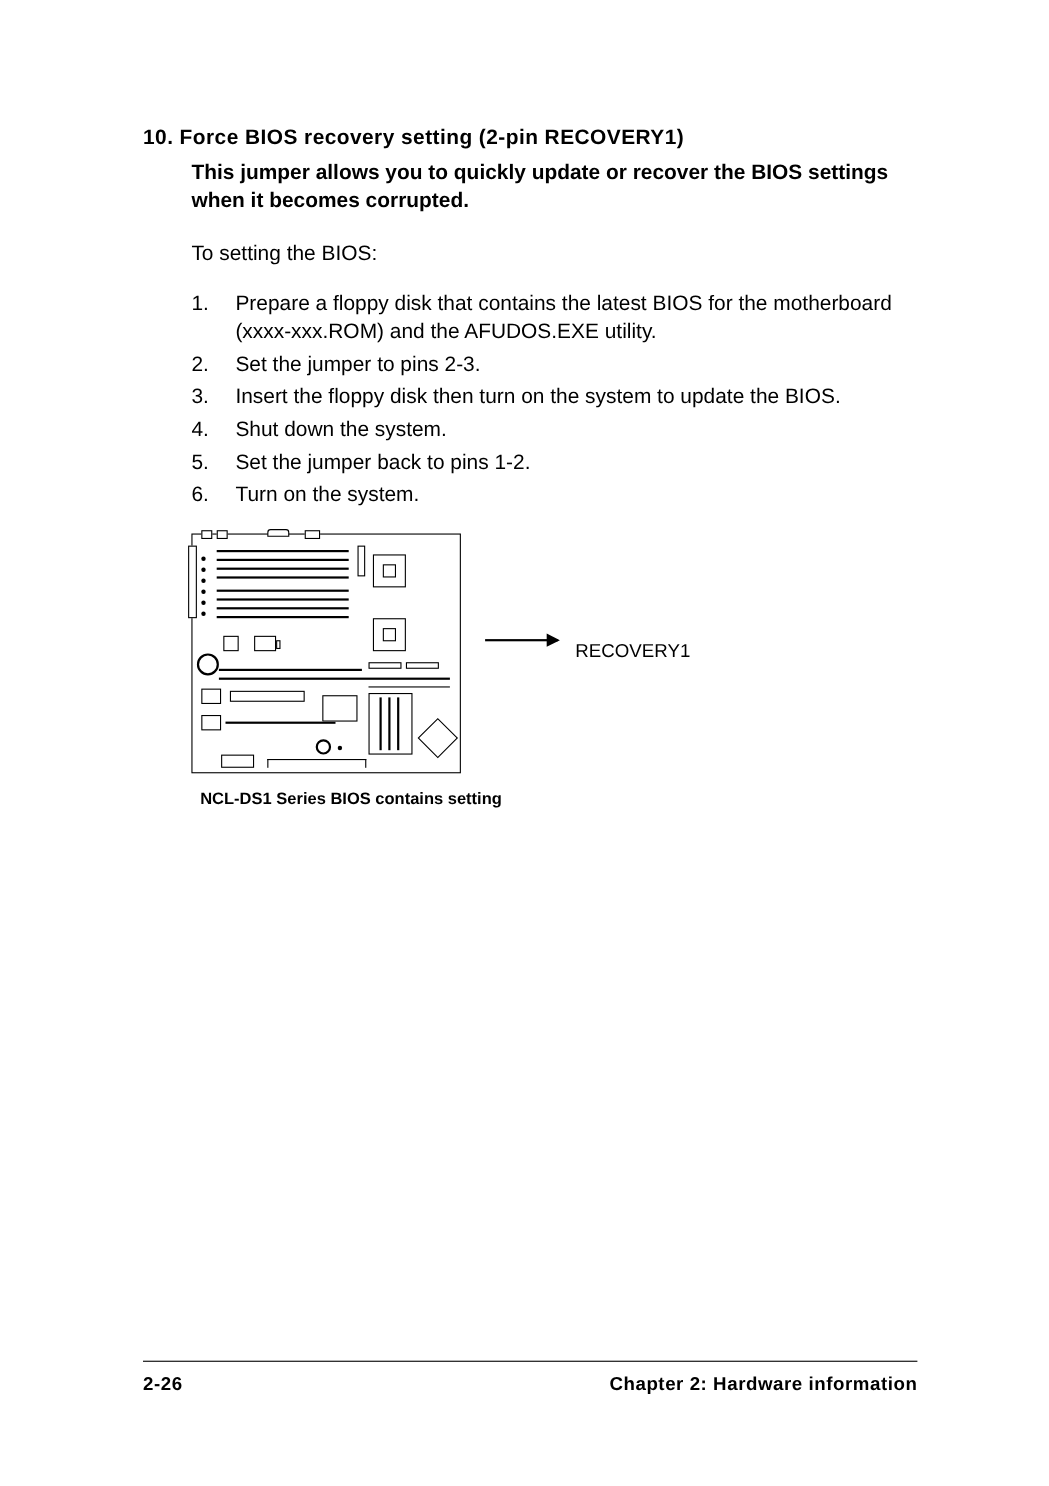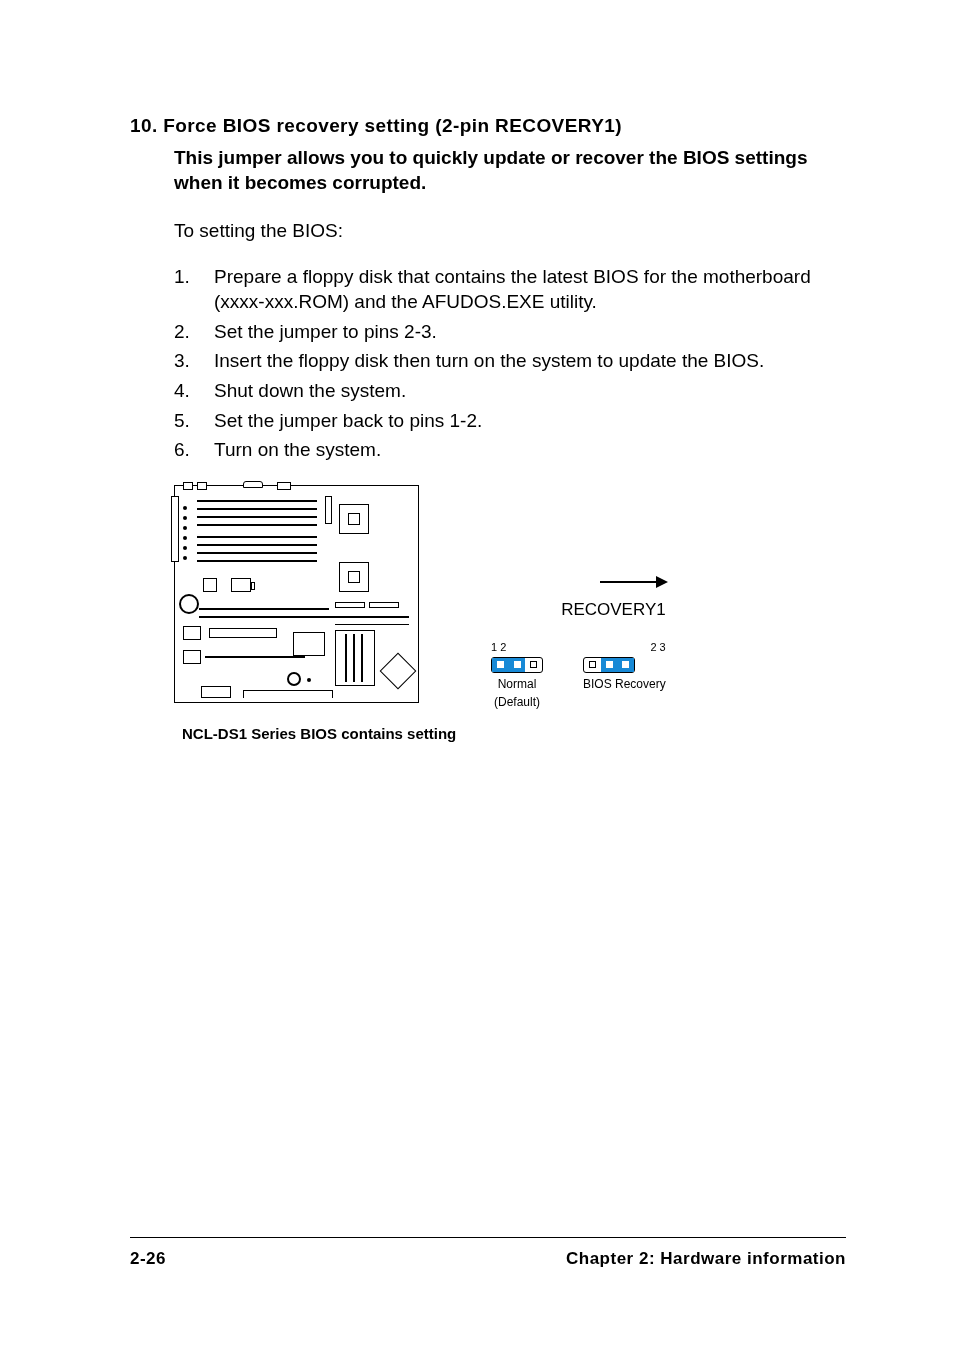--- a/index.html
+++ b/index.html
@@ -62,23 +62,22 @@
   .circ { position:absolute; width:22px; height:22px; border:2px solid #000; border-radius:50%; background:#fff;}
   .diamond { position:absolute; width:26px; height:26px; border:1px solid #000; transform:rotate(45deg); background:#fff;}
   .jumper-hi { position:absolute; width:20px; height:20px; border:2px solid #000; border-radius:50%; background:#fff;}
 
   .right-side {
     padding-top: 96px;
     font-family: Arial, Helvetica, sans-serif;
   }
   .arrow-row {
     display:flex;
-    align-items:flex-end;
+    align-items:flex-start;
     gap: 16px;
-    flex-direction: column;
   }
   .arrow {
     width: 66px;
     height: 2px;
     background:#000;
     position:relative;
   }
   .arrow::after{
     content:'';
     position:absolute;
@@ -113,21 +112,21 @@
   .jlabel { margin-top:4px; line-height:1.2;}
   .diagram-caption {
     margin-left: 52px;
     margin-top: 14px;
     font-weight: bold;
     font-size: 15px;
   }
   .footer {
     position: absolute;
     left: 130px;
-    right: 108px;
+    right: 120px;
     bottom: 80px;
     border-top: 1px solid #000;
     padding-top: 10px;
     display: flex;
     justify-content: space-between;
     font-weight: bold;
     font-size: 17px;
     letter-spacing: 0.5px;
   }
 </style>
@@ -230,45 +229,20 @@
     <div class="dot" style="left:132px; top:192px;"></div>
     <div class="chip" style="left:26px; top:200px; width:30px; height:12px;"></div>
     <div class="chip" style="left:68px; top:204px; width:90px; height:8px; border-bottom:none;"></div>
   </div>
 
   <div class="right-side">
     <div class="arrow-row">
       <div class="arrow"></div>
       <span class="rec-label">RECOVERY1</span>
     </div>
-    <div class="jumper-pair">
-      <div class="jumper-block">
-        <div class="pins-label">
-            <span>1 2</span>
-          </div>
-        <div class="pinbox cap12">
-            <div class="pin"></div>
-            <div class="pin"></div>
-            <div class="pin"></div>
-          </div>
-        <div class="jlabel">Normal</div>
-        <div class="jlabel">(Default)</div>
-      </div>
-      <div class="jumper-block">
-        <div class="pins-label right">
-            <span>2 3</span>
-          </div>
-        <div class="pinbox cap23">
-            <div class="pin"></div>
-            <div class="pin"></div>
-            <div class="pin"></div>
-          </div>
-        <div class="jlabel">BIOS Recovery</div>
-      </div>
-    </div>
   </div>
 </div>
 
 <div class="diagram-caption">NCL-DS1 Series BIOS contains setting</div>
 
 <div class="footer">
   <span>2-26</span>
   <span>Chapter 2: Hardware information</span>
 </div>
 

